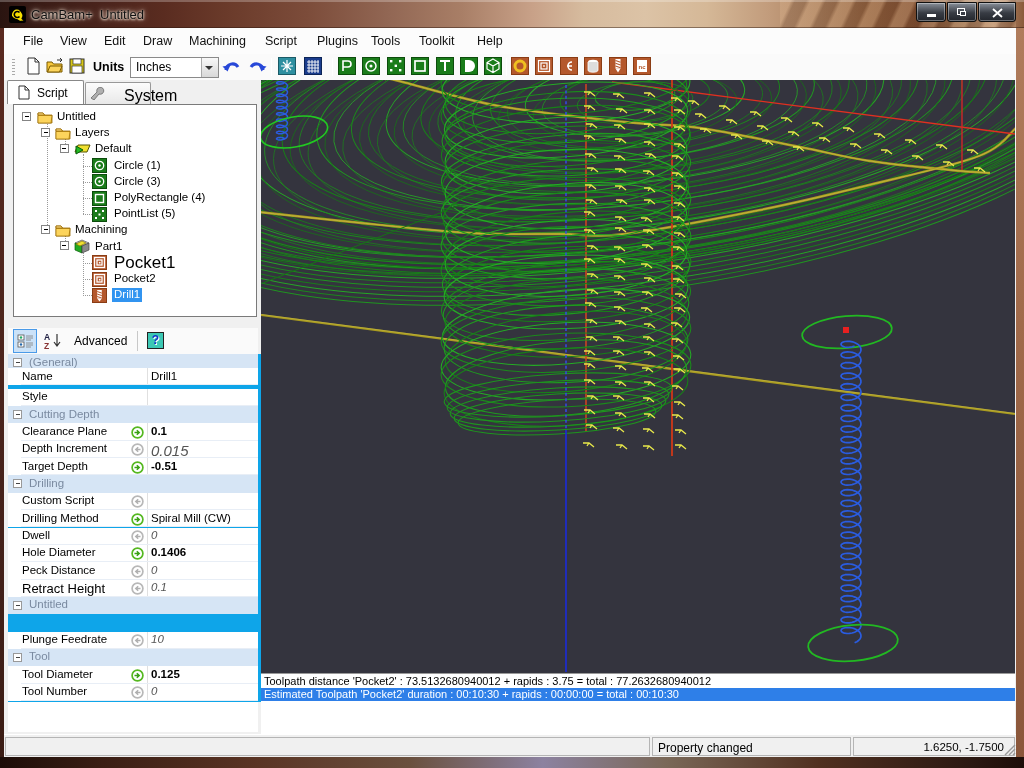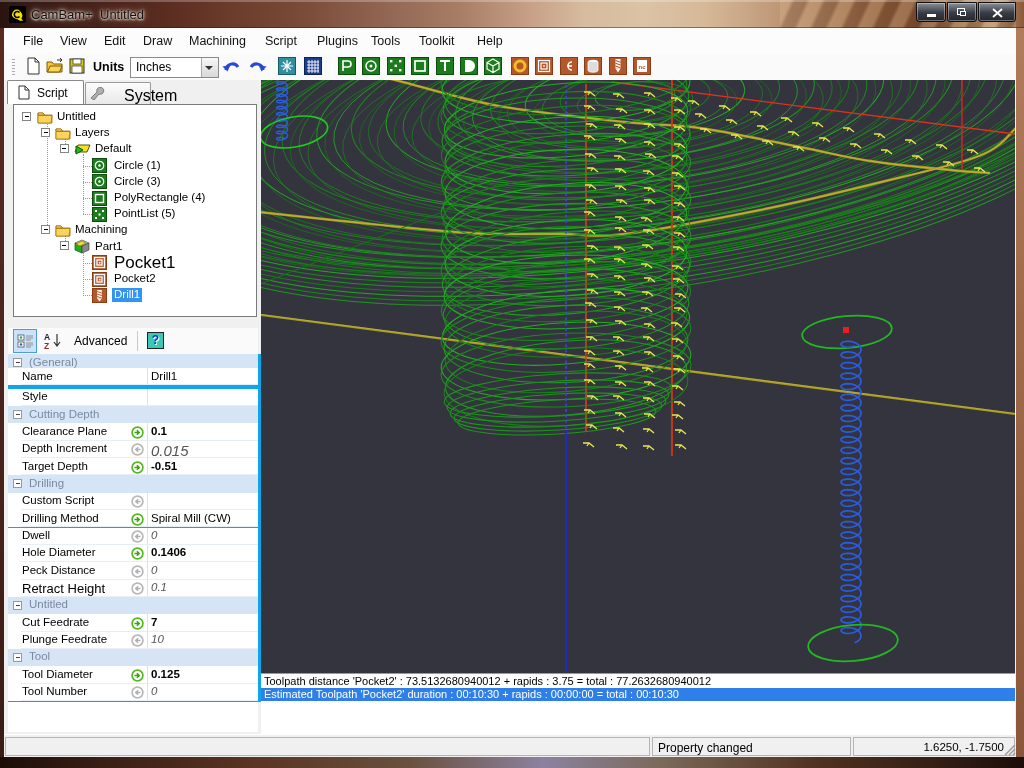--- a/index.html
+++ b/index.html
@@ -434,31 +434,20 @@
           <circle cx="6.5" cy="6.5" r="5.4" fill="#fff" stroke="#b8b8b8" stroke-width="1.7"></circle>
           <path d="M9.5,6.5 h-4 M7.2,4.3 L4.8,6.5 L7.2,8.7" stroke="#b0b0b0" stroke-width="1.5" fill="none"></path>
         </svg></span>
       <div style="position:absolute;left:139px;top:0;width:1px;height:17.4px;background:#e0e0e0"></div>
       <span style="position:absolute;left:143px;top:1.5px;color:#000;font-size:11.5px;font-style:italic;color:#555">0.1</span>
       <div style="position:absolute;left:13px;right:0;bottom:0;height:1px;background:#e8eef6"></div>
     </div>
     <div style="position:absolute;left:0;top:242.9px;width:250px;height:17.4px;background:#d6e5f5;">
       <span class="gb">−</span>
       <span style="position:absolute;left:21px;top:1.5px;font-size:11.5px;color:#7a8aa0">Untitled</span>
-    </div>
-    <div style="position:absolute;left:0;top:260.2px;width:250px;height:17.4px;background:#fff;">
-      <div style="position:absolute;left:0;top:0;width:13px;height:17.4px;background:#fff"></div>
-      <span style="position:absolute;left:14px;top:1.5px;font-size:11.5px;color:#000">Cut Feedrate</span>
-      <span style="position:absolute;left:123px;top:1.5px"><svg width="13" height="13" viewBox="0 0 13 13">
-          <circle cx="6.5" cy="6.5" r="5.4" fill="#fff" stroke="#55b820" stroke-width="1.7"></circle>
-          <path d="M3.5,6.5 h4 M5.8,4.3 L8.2,6.5 L5.8,8.7" stroke="#3aa014" stroke-width="1.5" fill="none"></path>
-        </svg></span>
-      <div style="position:absolute;left:139px;top:0;width:1px;height:17.4px;background:#e0e0e0"></div>
-      <span style="position:absolute;left:143px;top:1.5px;color:#000;font-size:11.5px;font-weight:bold">7</span>
-      <div style="position:absolute;left:13px;right:0;bottom:0;height:1px;background:#e8eef6"></div>
     </div>
     <div style="position:absolute;left:0;top:277.6px;width:250px;height:17.4px;background:#fff;">
       <div style="position:absolute;left:0;top:0;width:13px;height:17.4px;background:#fff"></div>
       <span style="position:absolute;left:14px;top:1.5px;font-size:11.5px;color:#000">Plunge Feedrate</span>
       <span style="position:absolute;left:123px;top:1.5px"><svg width="13" height="13" viewBox="0 0 13 13">
           <circle cx="6.5" cy="6.5" r="5.4" fill="#fff" stroke="#b8b8b8" stroke-width="1.7"></circle>
           <path d="M9.5,6.5 h-4 M7.2,4.3 L4.8,6.5 L7.2,8.7" stroke="#b0b0b0" stroke-width="1.5" fill="none"></path>
         </svg></span>
       <div style="position:absolute;left:139px;top:0;width:1px;height:17.4px;background:#e0e0e0"></div>
       <span style="position:absolute;left:143px;top:1.5px;color:#000;font-size:11.5px;font-style:italic;color:#555">10</span>

